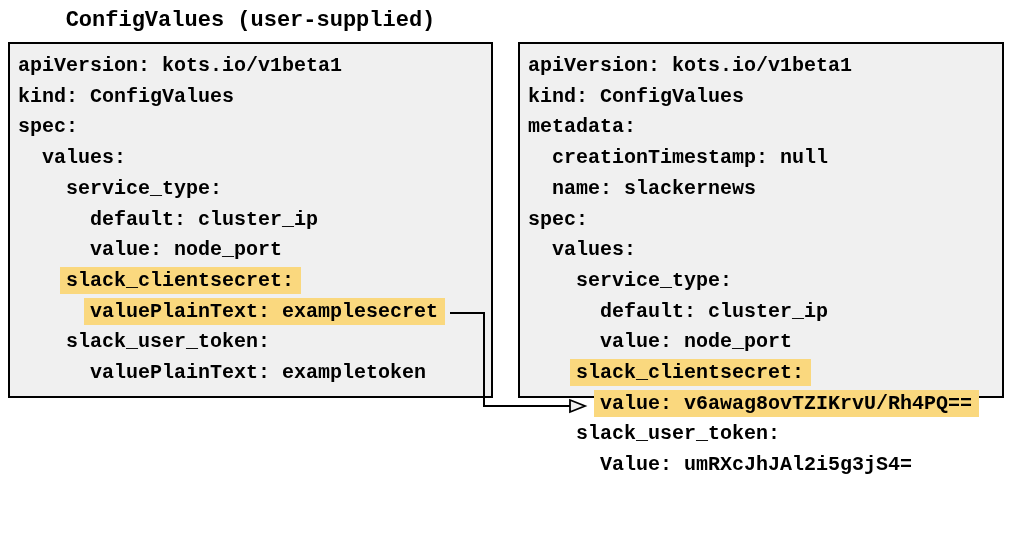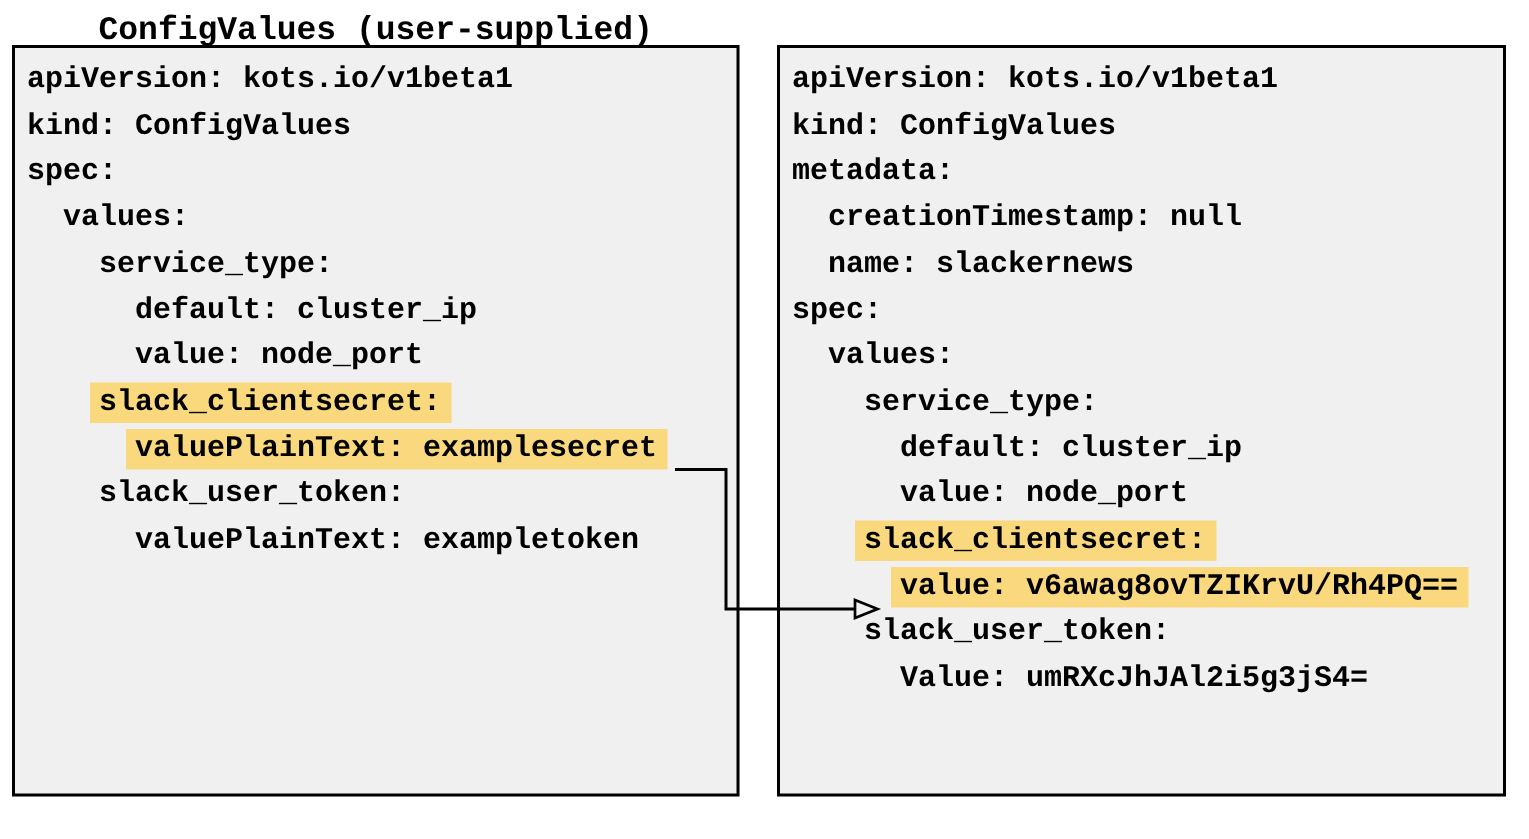--- a/index.html
+++ b/index.html
@@ -24,22 +24,22 @@
     height: 26px;
     line-height: 26px;
     font-size: 22px;
     text-align: center;
     white-space: pre;
   }
   .panel-title.left  { left: 8px;   width: 485px; }
   .panel-title.right { left: 518px; width: 486px; }
   .panel {
     position: absolute;
-    top: 30px;
-    height: 501px;
+    top: 42px;
+    height: 356px;
     box-sizing: border-box;
     background: var(--panel-bg, #f0f0f0);
     border: 2px solid var(--panel-border, #000000);
   }
   .panel.left  { left: 8px;   width: 485px; }
   .panel.right { left: 518px; width: 486px; }
   .code {
     padding: 7px 4px 0 8px;
     font-size: 20px;
     line-height: 30.7px;

